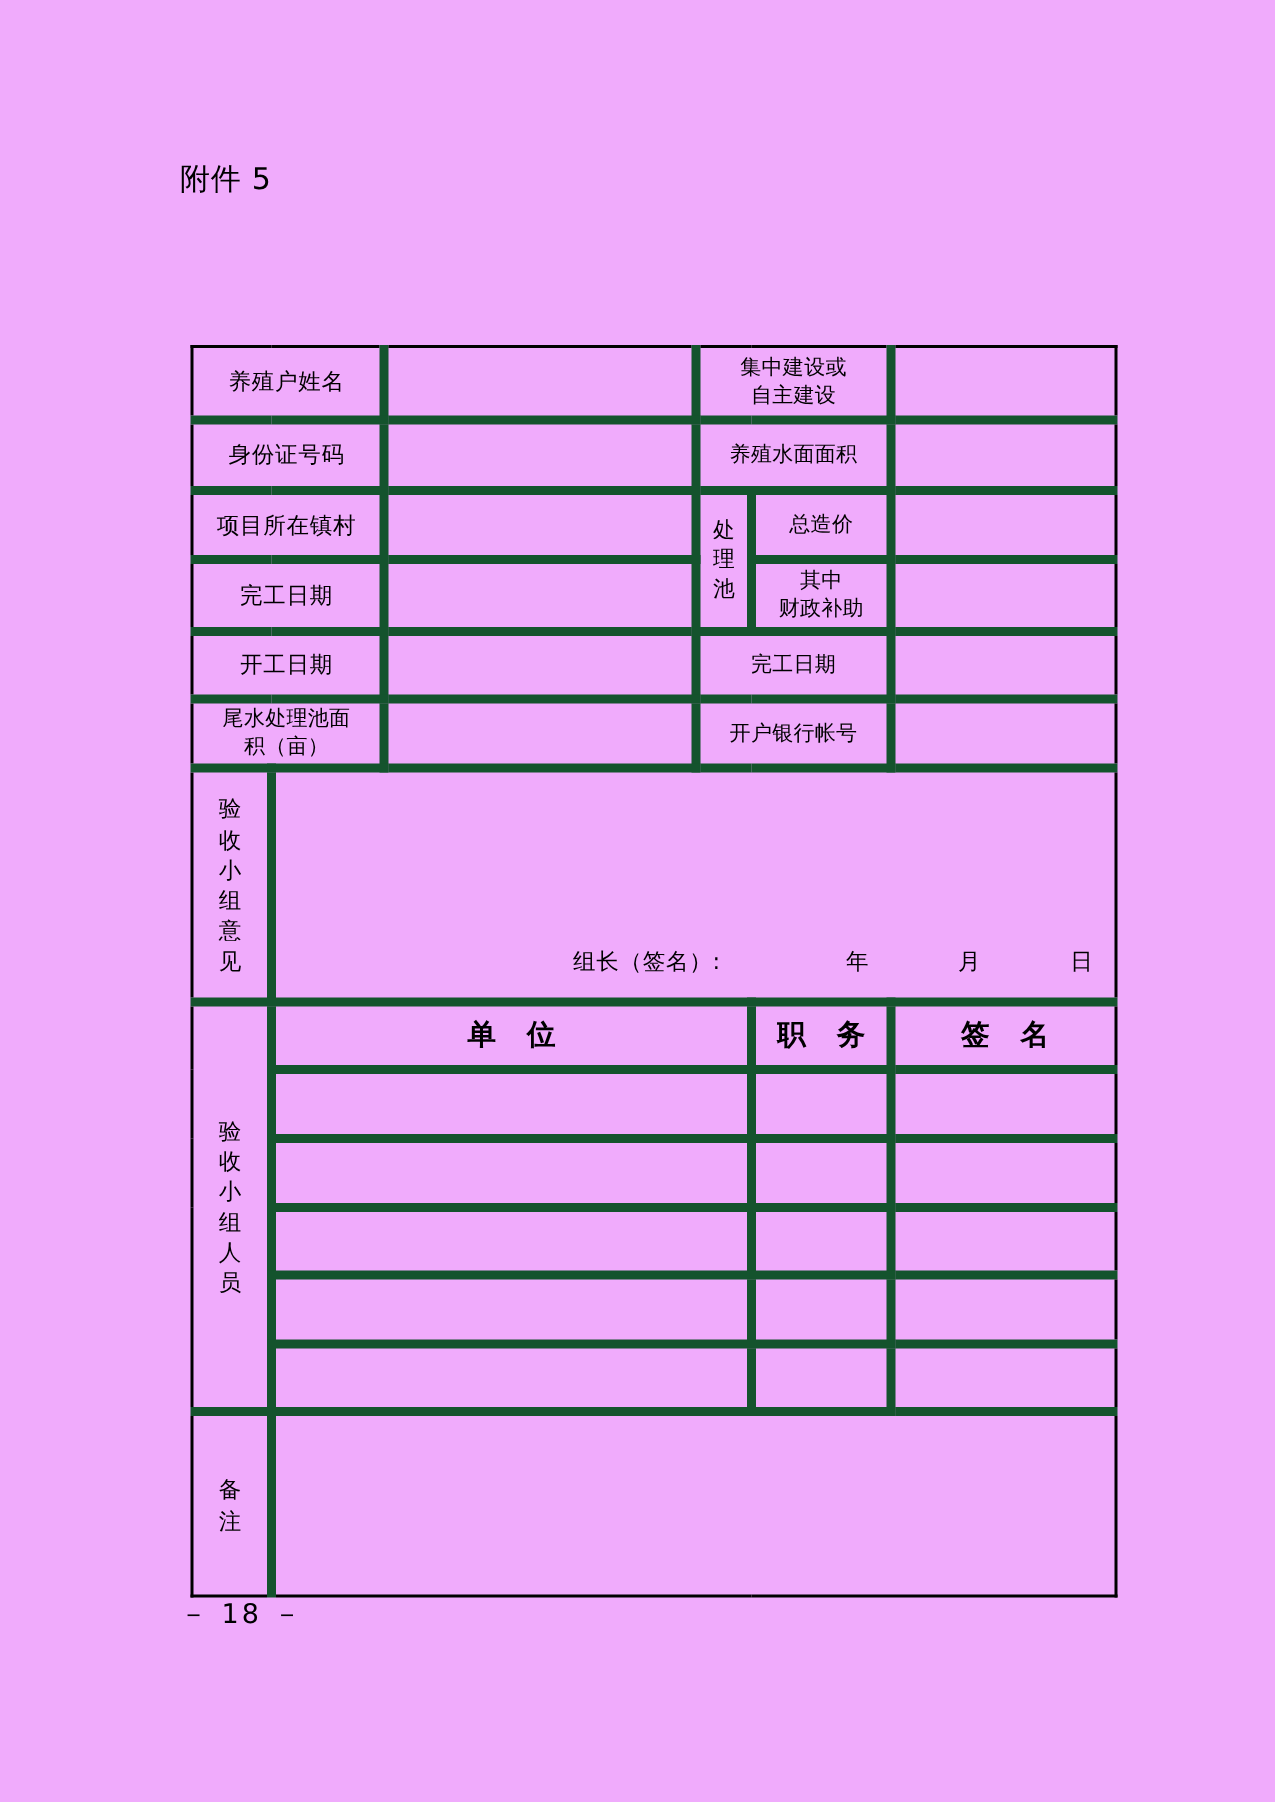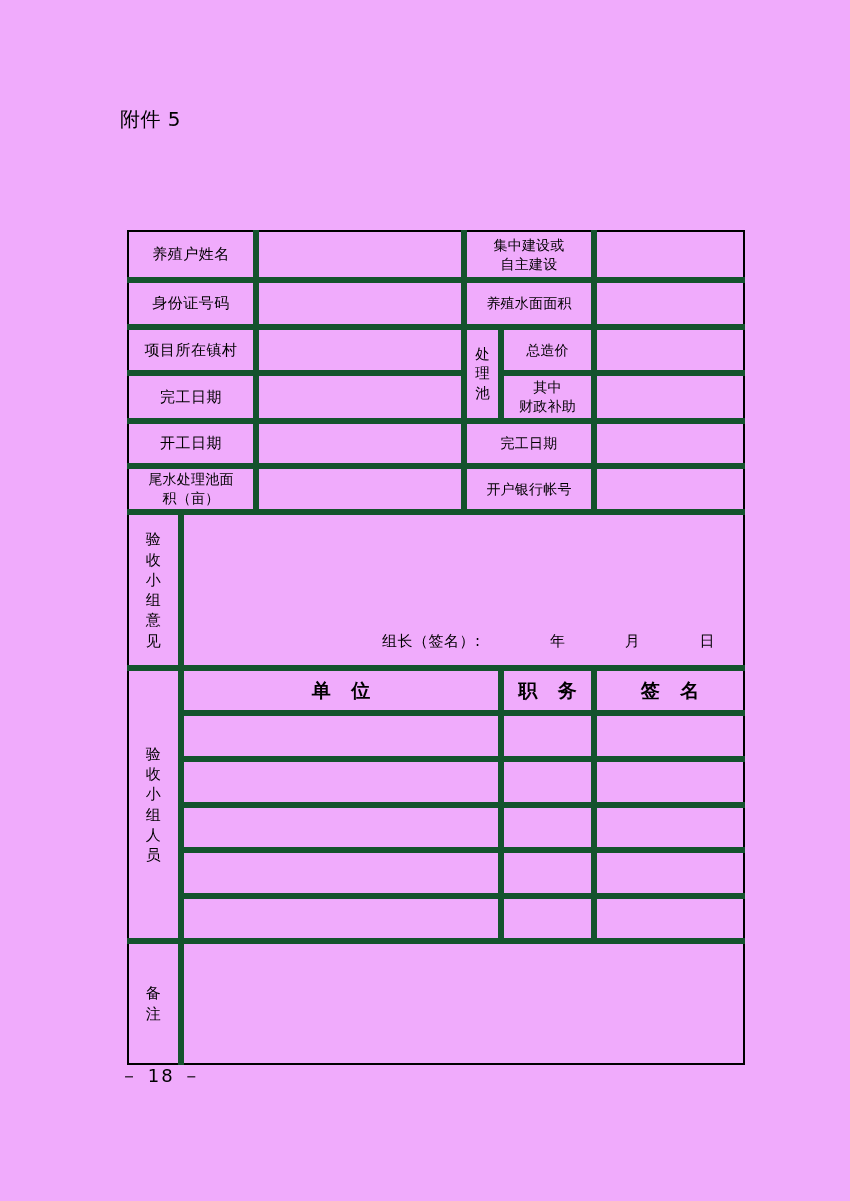--- a/index.html
+++ b/index.html
@@ -111,21 +111,21 @@
     align-items: flex-end;
     font-size: 15px;
     letter-spacing: 0.5px;
   }
   .sign-leader {
     margin-left: 198px;
     white-space: nowrap;
   }
   .sign-date {
     margin-left: auto;
-    margin-right: 28px;
+    margin-right: 14px;
     white-space: nowrap;
   }
   .sign-date span { display: inline-block; }
   .sign-date .y { margin-right: 54px; }
   .sign-date .m { margin-right: 54px; }
 
   .col-head {
     font-size: 19px;
     letter-spacing: 7px;
     text-indent: 7px;

